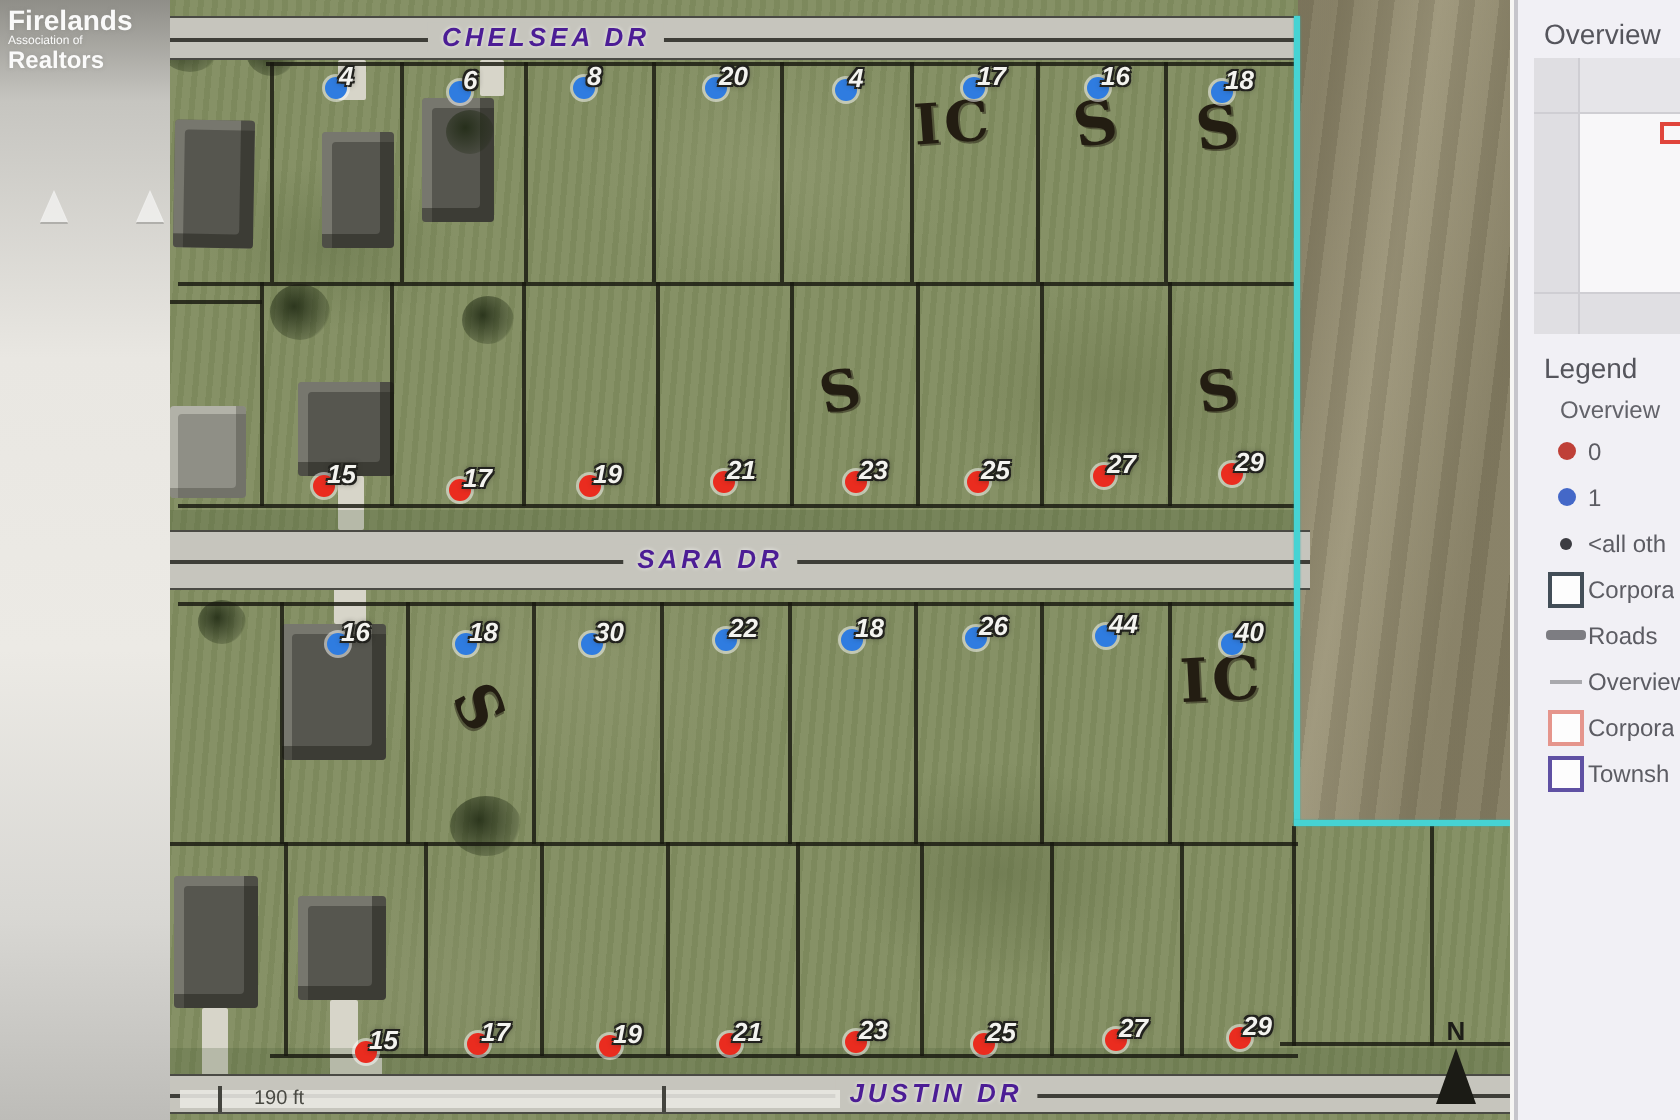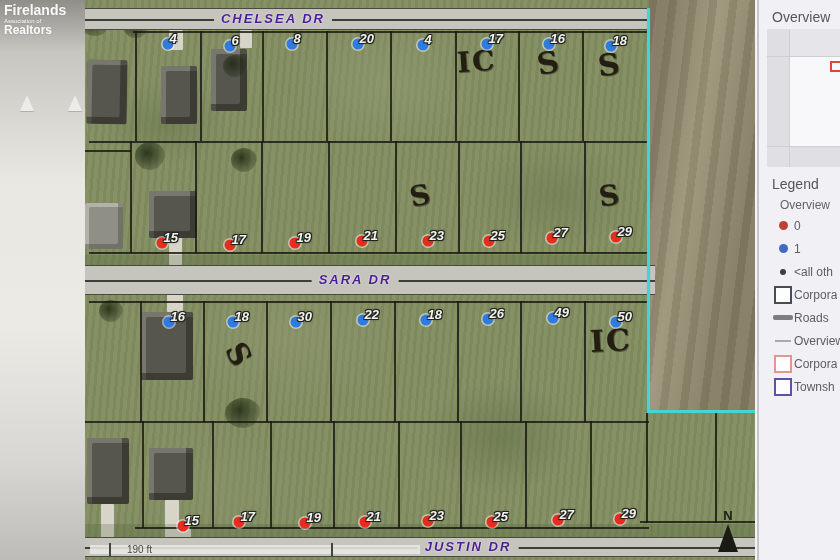--- a/index.html
+++ b/index.html
@@ -325,25 +325,25 @@
         <div class="lot blue" style="left: 341px; top: 320px;">
           <span class="dot"></span>
           <span class="num">18</span>
         </div>
         <div class="lot blue" style="left: 403px; top: 319px;">
           <span class="dot"></span>
           <span class="num">26</span>
         </div>
         <div class="lot blue" style="left: 468px; top: 318px;">
           <span class="dot"></span>
-          <span class="num">49</span>
+          <span class="num">44</span>
         </div>
         <div class="lot blue" style="left: 531px; top: 322px;">
           <span class="dot"></span>
-          <span class="num">50</span>
+          <span class="num">40</span>
         </div>
       </div>
     <div class="lots-layer">
 
     <div class="lot red" style="left: 98px; top: 526px;">
           <span class="dot"></span>
           <span class="num">15</span>
         </div>
         <div class="lot red" style="left: 154px; top: 522px;">
           <span class="dot"></span>

